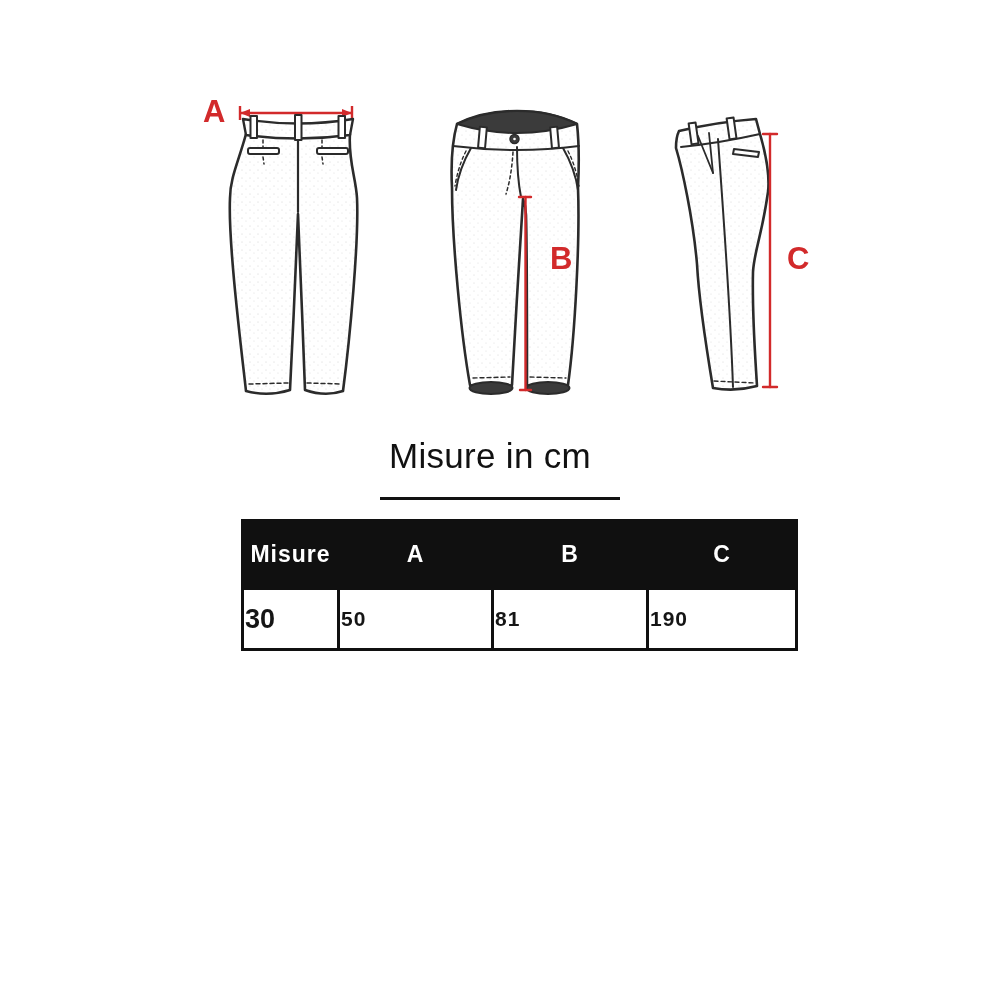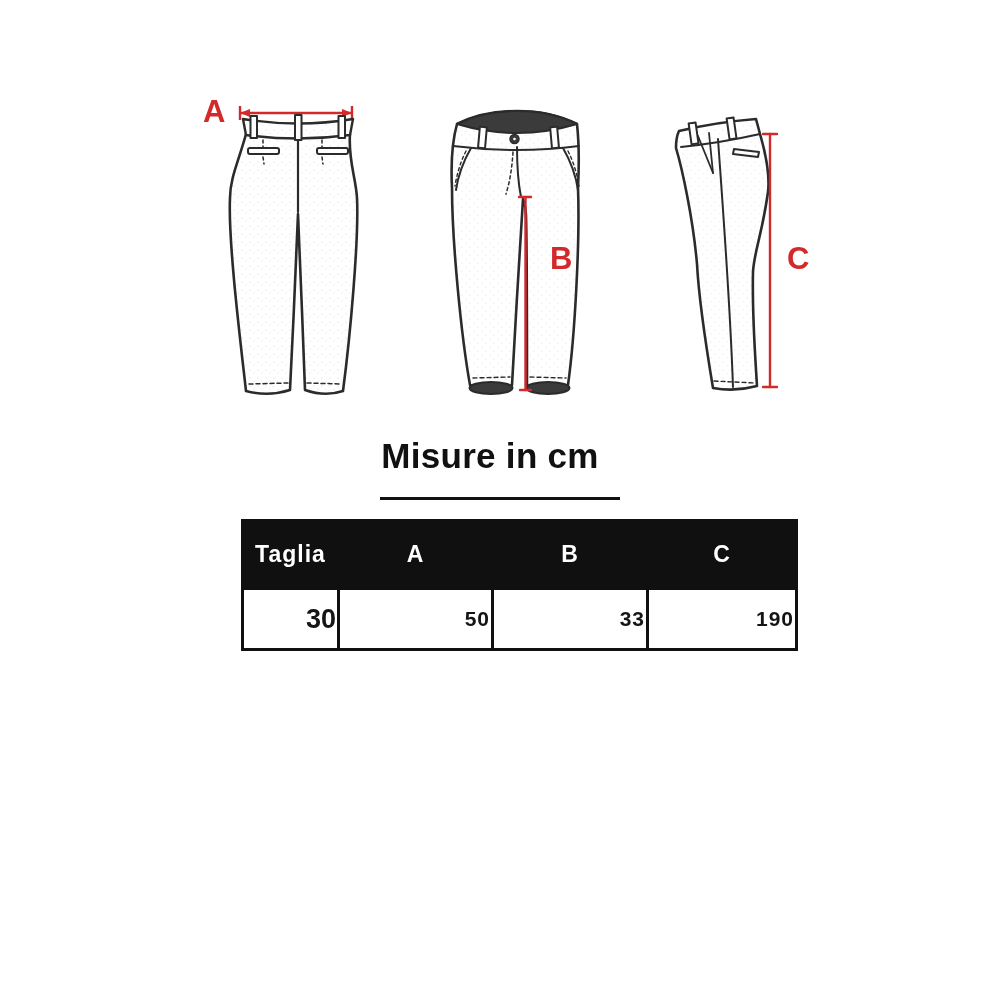--- a/index.html
+++ b/index.html
@@ -19,21 +19,21 @@
     font-size: 31px;
     line-height: 1;
     letter-spacing: 0.5px;
   }
 
   .page-title {
     position: absolute;
     left: 330px; top: 436px; width: 320px;
     text-align: center;
     font-size: 35px;
-    font-weight: 700;
+    font-weight: 400;
     color: #111111;
     letter-spacing: 0.3px;
   }
   .title-underline {
     position: absolute;
     left: 380px; top: 497px;
     width: 240px; height: 3px;
     background: #111111;
   }
 
@@ -50,21 +50,21 @@
     height: 63px;
     font-size: 23px;
     font-weight: 800;
     letter-spacing: 1px;
     border: 3px solid #101010;
   }
   table.size-table td {
     background: #ffffff;
     color: #151515;
     height: 56px;
-    text-align: right;
+    text-align: left;
     vertical-align: middle;
     font-size: 21px;
     font-weight: 700;
     letter-spacing: 1px;
     border: 3px solid #101010;
   }
   table.size-table td.size-cell { font-size: 27px; letter-spacing: 0; }
 
   svg { display: block; }
 </style>
@@ -205,27 +205,27 @@
 
 <table class="size-table">
   <colgroup>
     <col style="width:96px">
       <col style="width:154px">
       <col style="width:155px">
       <col style="width:149px">
   </colgroup>
   <thead>
     <tr>
-      <th>Taglia</th>
+      <th>Misure</th>
       <th>A</th>
       <th>B</th>
       <th>C</th>
     </tr>
   </thead>
   <tbody>
     <tr>
       <td class="size-cell">30</td>
       <td>50</td>
-      <td>33</td>
+      <td>81</td>
       <td>190</td>
     </tr>
   </tbody>
 </table>
 
 </body></html>

